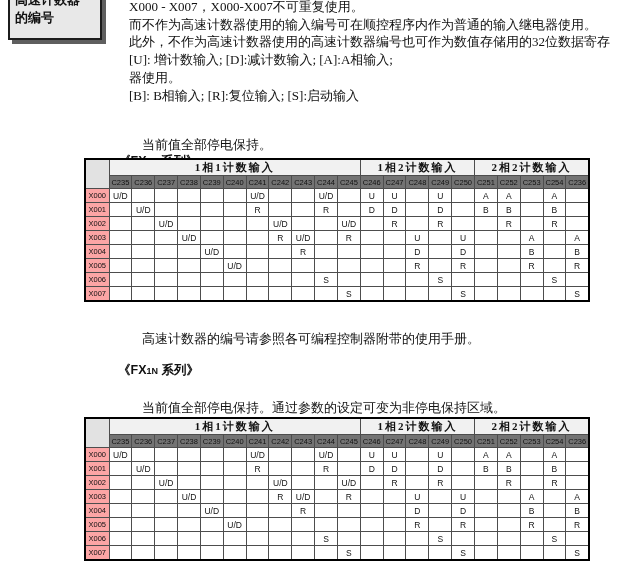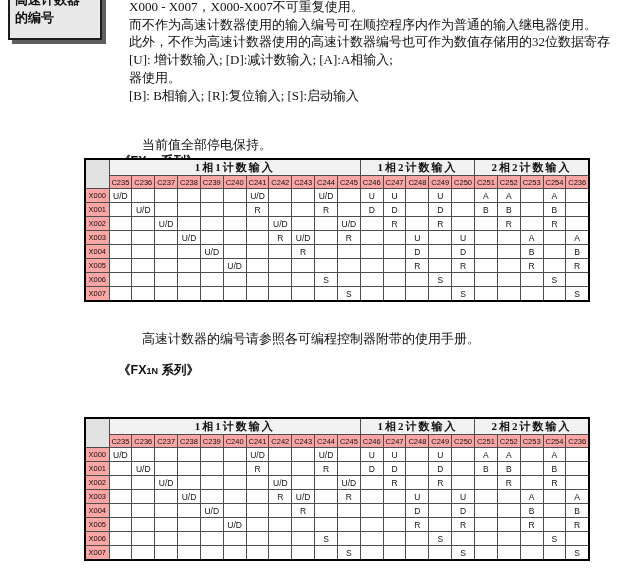--- a/index.html
+++ b/index.html
@@ -71,21 +71,21 @@
   td.group {
     height: 14px;
     font-family: "Liberation Serif", serif;
     font-weight: bold; font-size: 11px;
     letter-spacing: 2px;
     background: #f1f1f1;
   }
   td.chead {
     height: 12px;
     font-size: 7.5px;
-    background: #fca5a5;
+    background: #737373;
     border-bottom: 2px solid #000;
   }
   td.rlabel {
     height: 13px;
     font-size: 7.5px;
     text-align: left; padding-left: 1px;
     background: #fca5a5;
   }
   td.dcell { height: 13px; font-size: 8.5px; }
   td.gsep { border-left: 2px solid #000; }
@@ -360,20 +360,21 @@
             <td class="dcell">S</td>
           </tr>
         </tbody>
       </table>
     </div>
 
   <div class="heading" style="top:326px"><span>《FX</span><span class="sub">1N</span><span> 系列》</span></div>
   <div class="note" style="top:330px">高速计数器的编号请参照各可编程控制器附带的使用手册。</div>
 
   <div class="heading" style="top:380px"><span>《FX</span><span class="sub">2N</span><span>, FX</span><span class="sub">2NC</span><span> 系列》</span></div>
+  <div class="note" style="top:399px">当前值全部停电保持。通过参数的设定可变为非停电保持区域。</div>
   <div class="tablewrap" style="top:417px">
       <table class="counter">
         <colgroup>
           <col style="width: 24px;">
           <col>
           <col>
           <col>
           <col>
           <col>
           <col>

